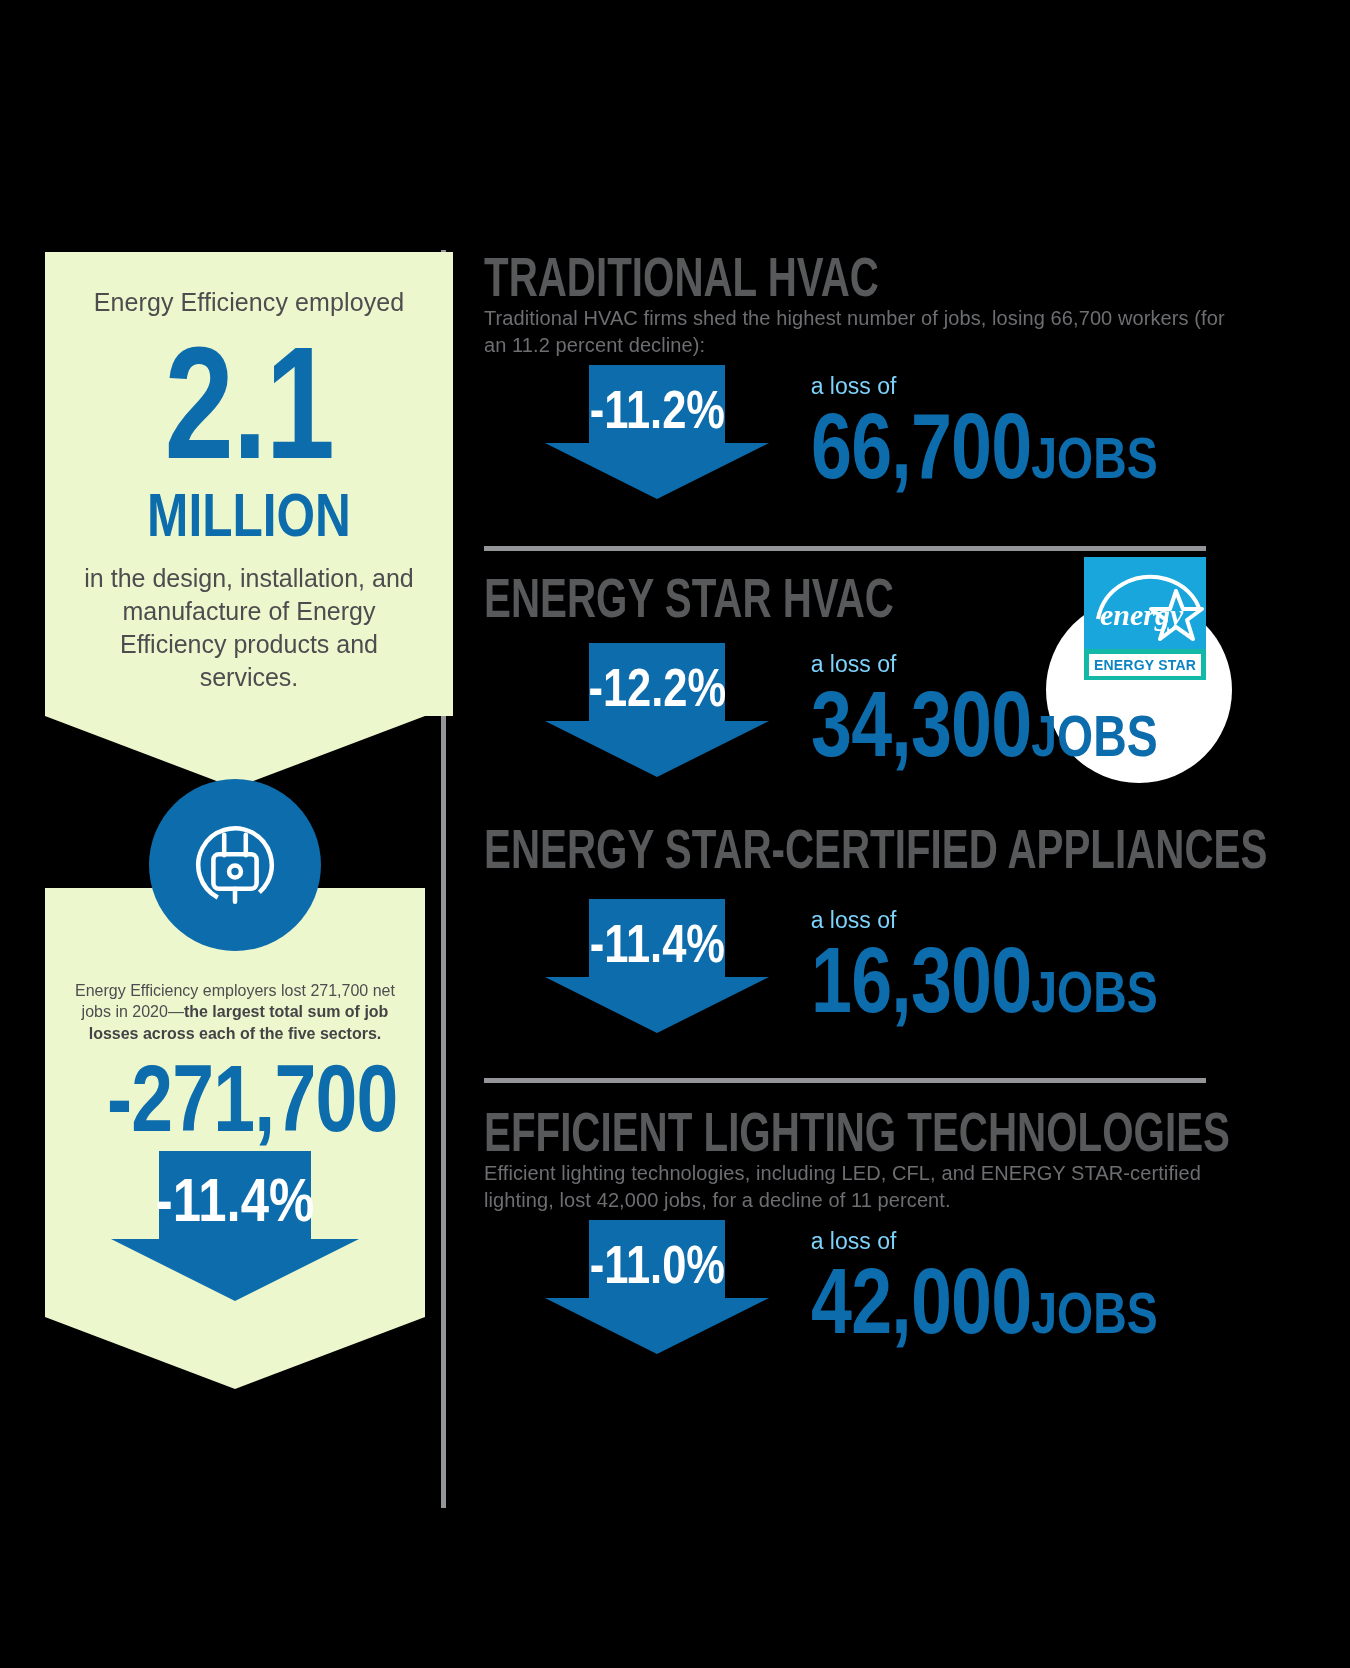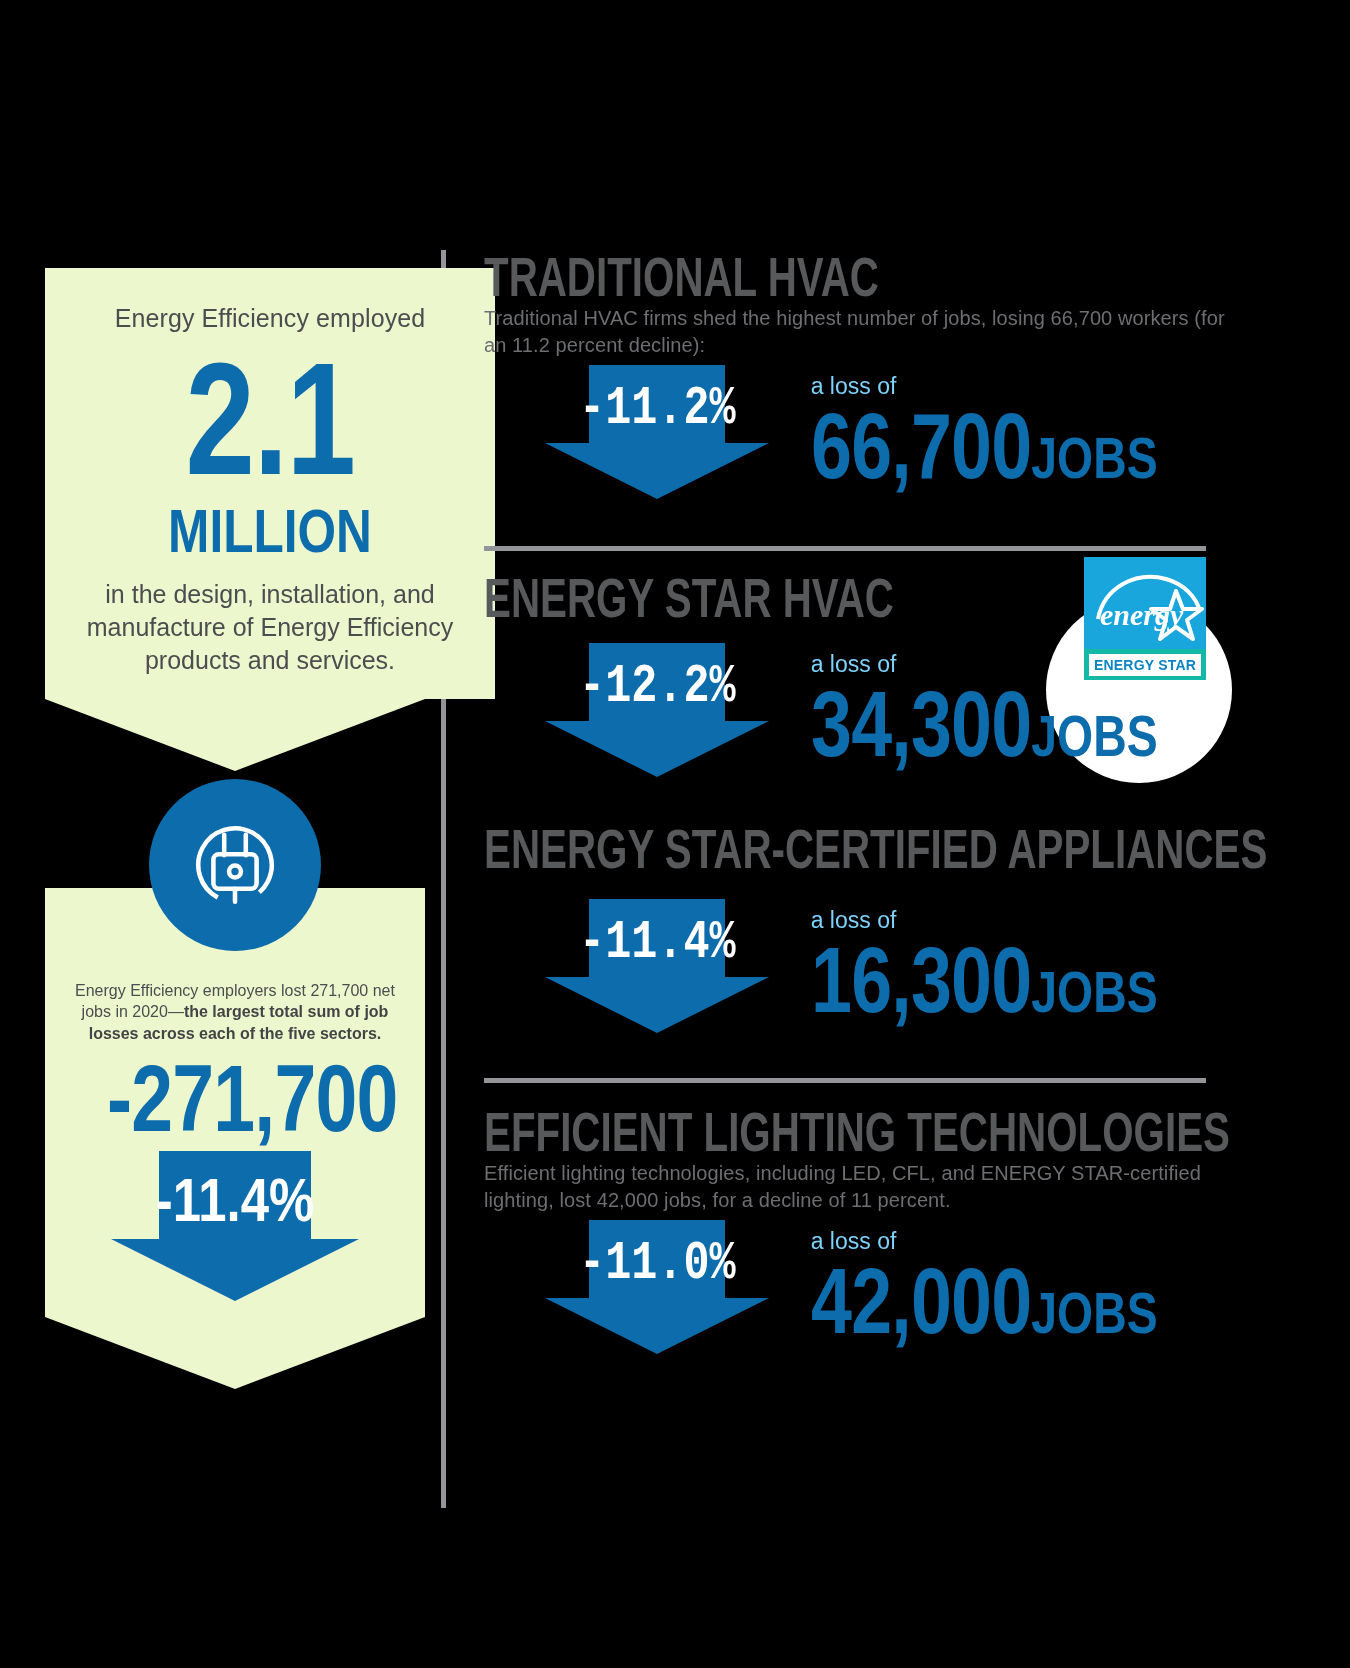--- a/index.html
+++ b/index.html
@@ -30,24 +30,23 @@
     transform-origin: left center;
     white-space: nowrap;
   }
 
   
   .left-col { position: absolute; left: 45px; top: 252px; width: 380px; }
 
   .green-panel {
     position: relative;
     background: #edf7ce;
-    width: 450px;
+    width: 408px;
     padding: 34px 26px 22px 26px;
     text-align: center;
-    margin-top: 16px;
   }
   .green-panel::after {
     content: "";
     position: absolute; left: 0; bottom: -72px;
     width: 0; height: 0;
     border-left: 190px solid transparent;
     border-right: 190px solid transparent;
     border-top: 72px solid #edf7ce;
   }
 
@@ -162,21 +161,21 @@
     letter-spacing: .1px;
   }
 
   .hrule { height: 5px; background: #939598; width: 722px; }
 
   
   .stat-row {
     position: relative; display: flex; align-items: flex-start;
     height: 175px; margin-top: 6px;
   }
-  .arrow-r { position: relative; margin-left: 44px; width: 260px; font-family: Liberation Mono, monospace; }
+  .arrow-r { position: relative; margin-left: 44px; width: 260px; }
   .arrow-r .stem { width: 136px; height: 78px; margin: 0 auto; }
   .arrow-r .head {
     border-left-width: 112px; border-right-width: 112px; border-top-width: 56px;
   }
   .arrow-r .pct { top: 18px; font-size: 53px; line-height: 1; }
 
   .loss-block { margin-left: 24px; padding-top: 10px; }
   .loss-label { color: #7dd3fc; font-size: 23px; line-height: 1; }
   .loss-number {
     color: #0d6cab; font-weight: 700;

